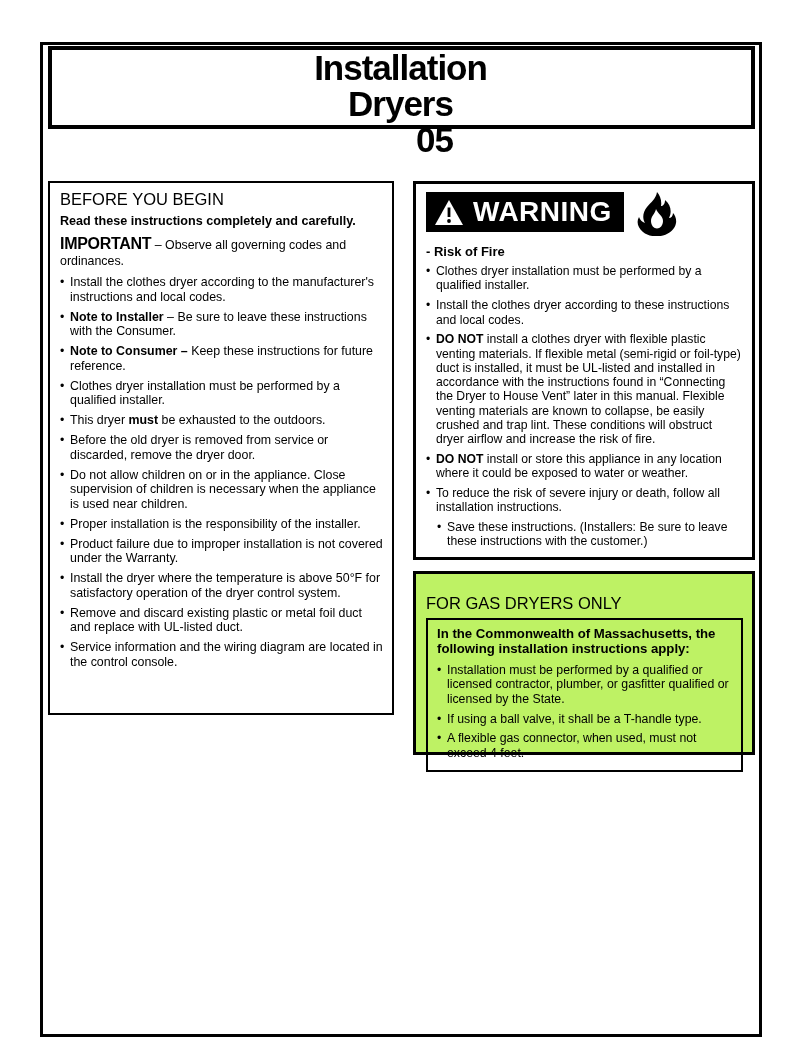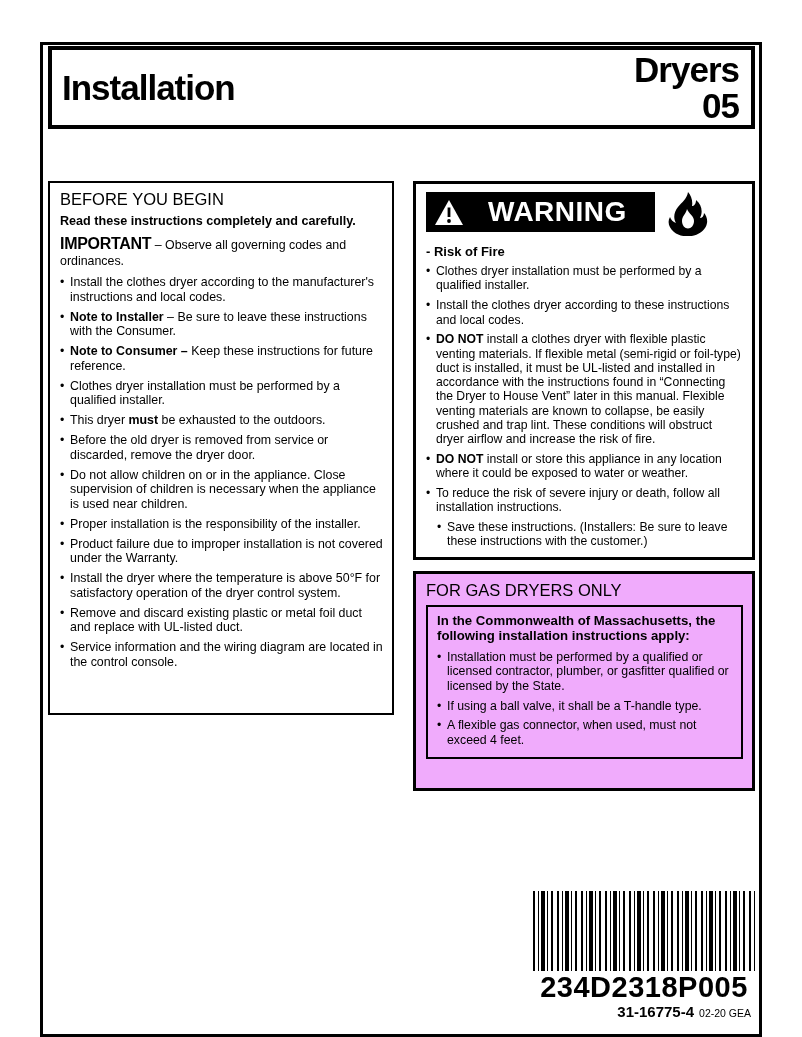--- a/index.html
+++ b/index.html
@@ -3,21 +3,21 @@
 <meta charset="utf-8">
 <style>
   * { margin:0; padding:0; box-sizing:border-box; }
   html, body { background:#fff; }
   .page { position:relative; width:802px; height:1037px; background:#fff; color:#000;
           font-family:"Liberation Sans", sans-serif; overflow:hidden; }
 
   .outer-frame { position:absolute; left:40px; top:42px; width:722px; height:995px; border:3px solid #000; }
 
   .header-box { position:absolute; left:48px; top:46px; width:707px; height:83px; border:4px solid #000;
-                display:flex; justify-content:space-between; align-items:center; padding:0 12px 0 10px; background:#fff; }
+                display:flex; justify-content:space-between; align-items:center; padding:0 12px 0 10px; background:#fff;flex-direction:column; }
   .title-big { font-size:35px; line-height:36px; font-weight:bold; letter-spacing:-1px; }
   .header-right { text-align:right; }
 
   .questions-bar { position:absolute; left:48px; top:139px; width:707px; height:31px; border:2px solid #000;
                    display:flex; align-items:center; justify-content:center; font-size:13.2px; font-weight:bold; background:#fff; }
 
   .byb-box { position:absolute; left:48px; top:181px; width:346px; height:534px; border:2px solid #000;
              padding:7px 9px 6px 10px; font-size:12.4px; line-height:1.17; background:#fff; }
   .section-title { font-size:16.5px; font-weight:normal; margin-bottom:5px; }
   .intro { font-weight:bold; font-size:12.6px; margin-bottom:6px; }
@@ -26,27 +26,27 @@
 
   .bullet { display:flex; margin-bottom:5.5px; }
   .bullet .marker { flex:0 0 10px; }
   .bullet.indent { margin-left:11px; }
   .bullet .bullet-body { flex:1; }
   .b { font-weight:bold;text-align:center; }
 
   .warning-box { position:absolute; left:413px; top:181px; width:342px; height:379px; border:3px solid #000;
                  padding:8px 9px 6px 10px; font-size:12.2px; line-height:1.17; background:#fff; }
   .warning-banner-row { display:flex; align-items:flex-start; gap:8px; margin-bottom:8px; }
-  .warning-banner { background:#000; color:#fff; height:40px; display:flex; align-items:center; gap:24px;
-                    padding:0 28px 0 8px; font-size:28px; font-weight:bold; letter-spacing:0.5px; }
+  .warning-banner { background:#000; color:#fff; height:40px; display:flex; align-items:center; gap:9px;
+                    padding:0 12px 0 8px; font-size:28px; font-weight:bold; letter-spacing:0.5px; }
   .warn-tri svg, .flame svg { display:block; }
   .risk-heading { font-weight:bold; font-size:13px; margin:0 0 5px 0; }
 
-  .gas-box { position:absolute; left:413px; top:571px; width:342px; height:220px; border:3px solid #000;
-             padding:7px 9px 6px 10px; background:#f0abfc; }
+  .gas-box { position:absolute; left:413px; top:571px; width:342px; height:184px; border:3px solid #000;
+             padding:20px 9px 6px 10px; background:#bef264; }
   .gas-inner { border:2px solid #000; padding:6px 9px 4px 9px; font-size:12.3px; line-height:1.17; }
   .gas-heading { font-weight:bold; font-size:13.2px; margin-bottom:6px; }
 
   .footer-block { position:absolute; left:533px; top:891px; width:222px; }
   .barcode { width:222px; height:80px;
     background:repeating-linear-gradient(90deg,
       #000 0, #000 2px, #fff 2px, #fff 5px,
       #000 5px, #000 6px, #fff 6px, #fff 8px,
       #000 8px, #000 12px, #fff 12px, #fff 14px,
       #000 14px, #000 15px, #fff 15px, #fff 18px,
@@ -191,18 +191,13 @@
             <span class="bullet-body"><span>If using a ball valve, it shall be a T-handle type.</span></span>
           </div>
           <div class="bullet">
             <span class="marker">•</span>
             <span class="bullet-body"><span>A flexible gas connector, when used, must not exceed 4 feet.</span></span>
           </div>
         </div>
     </div>
   </div>
 
-  <div class="footer-block">
-    <div class="barcode"></div>
-    <div class="barcode-number">234D2318P005</div>
-    <div class="footer-line"><span class="part-number">31-16775-4</span><span class="revision">02-20 GEA</span></div>
-  </div>
 </div>
 
 </body></html>

